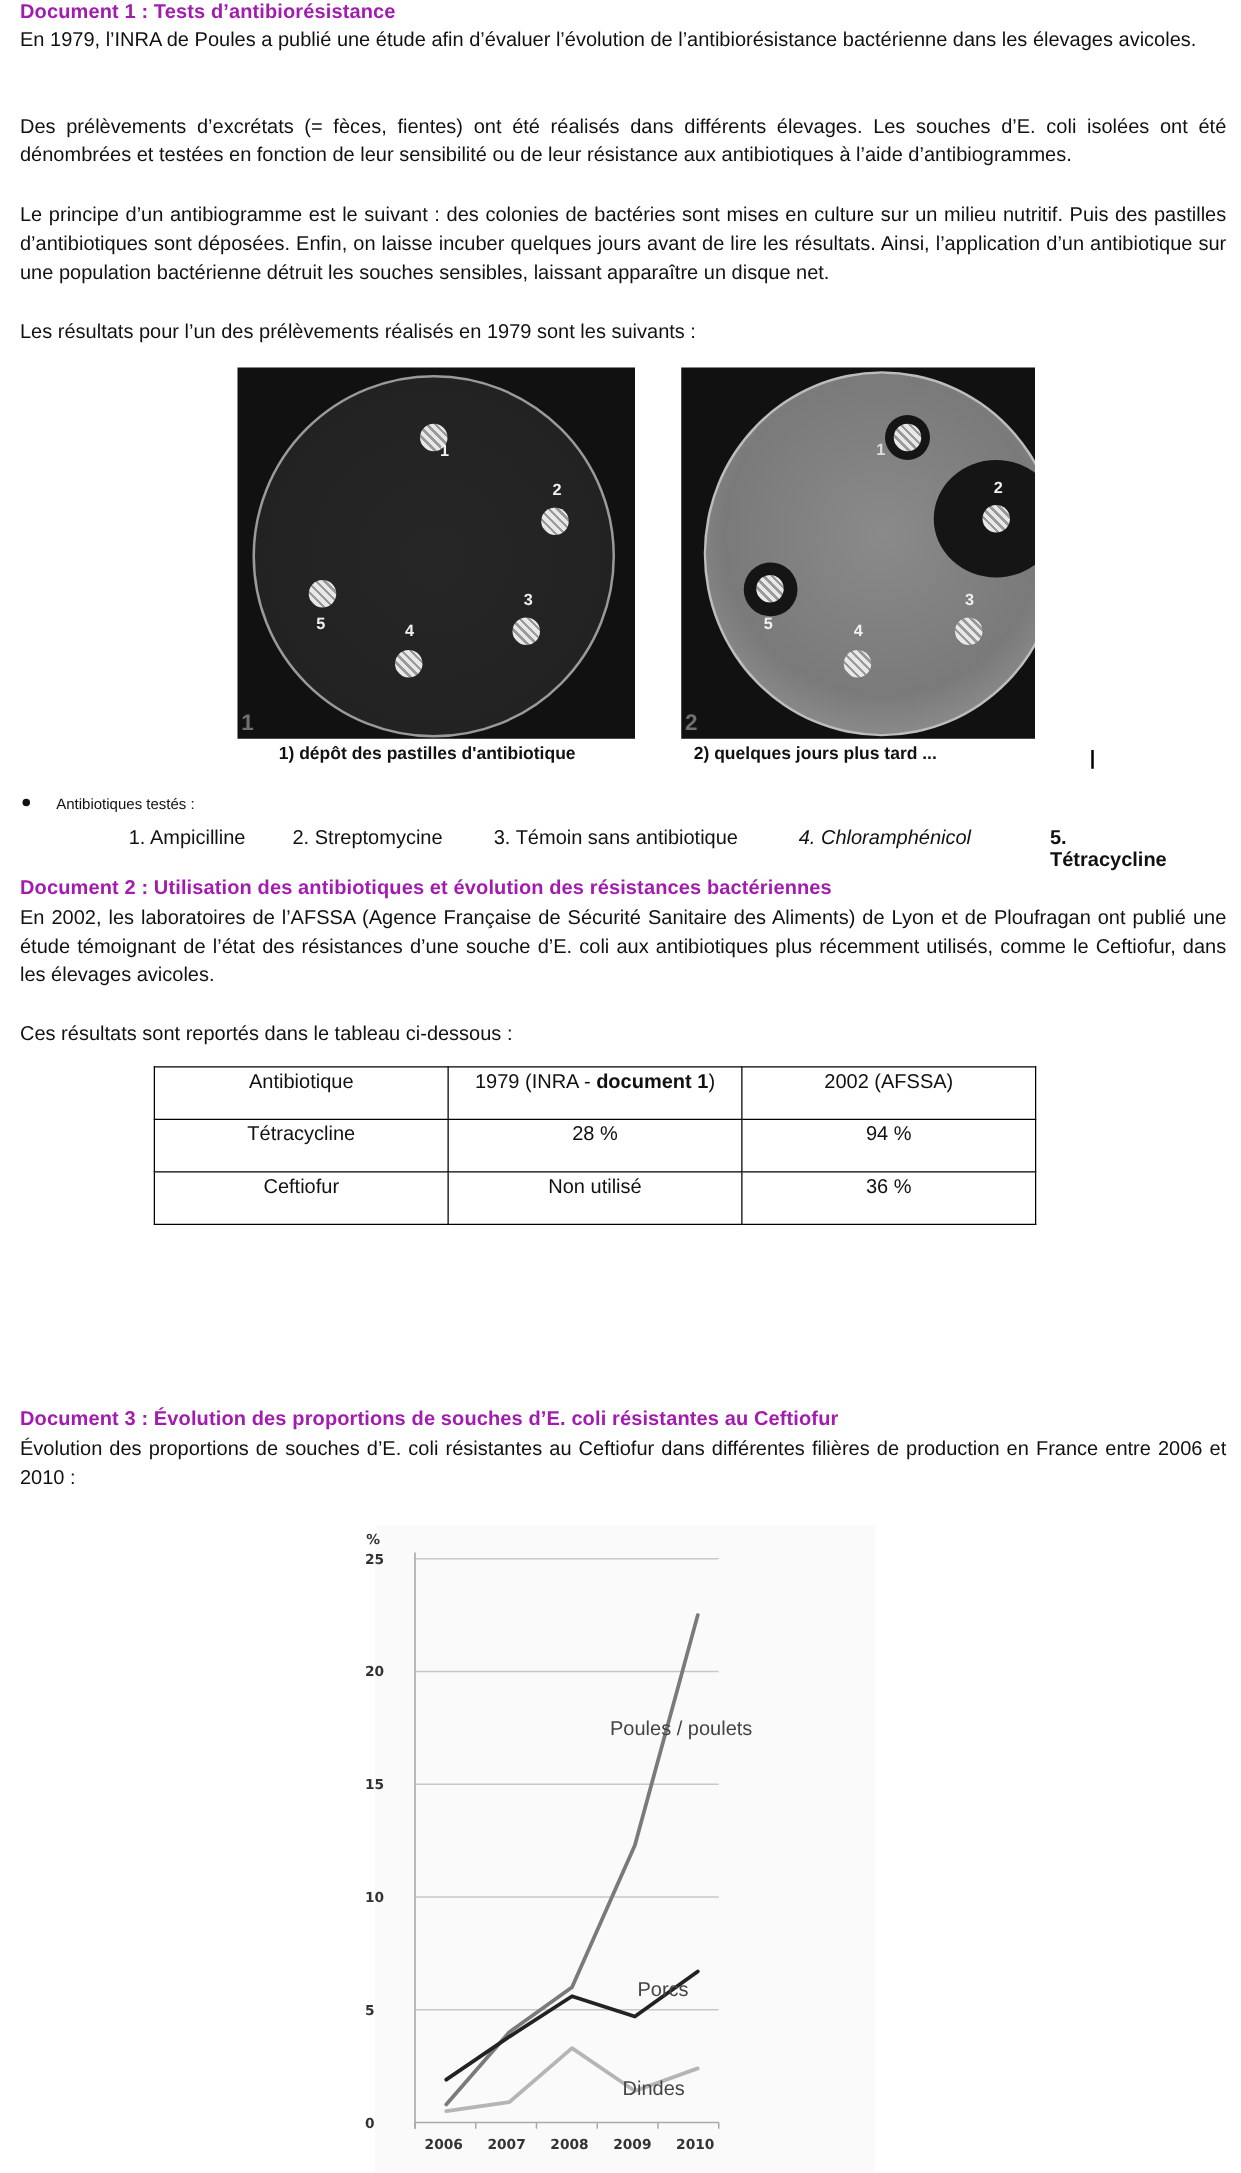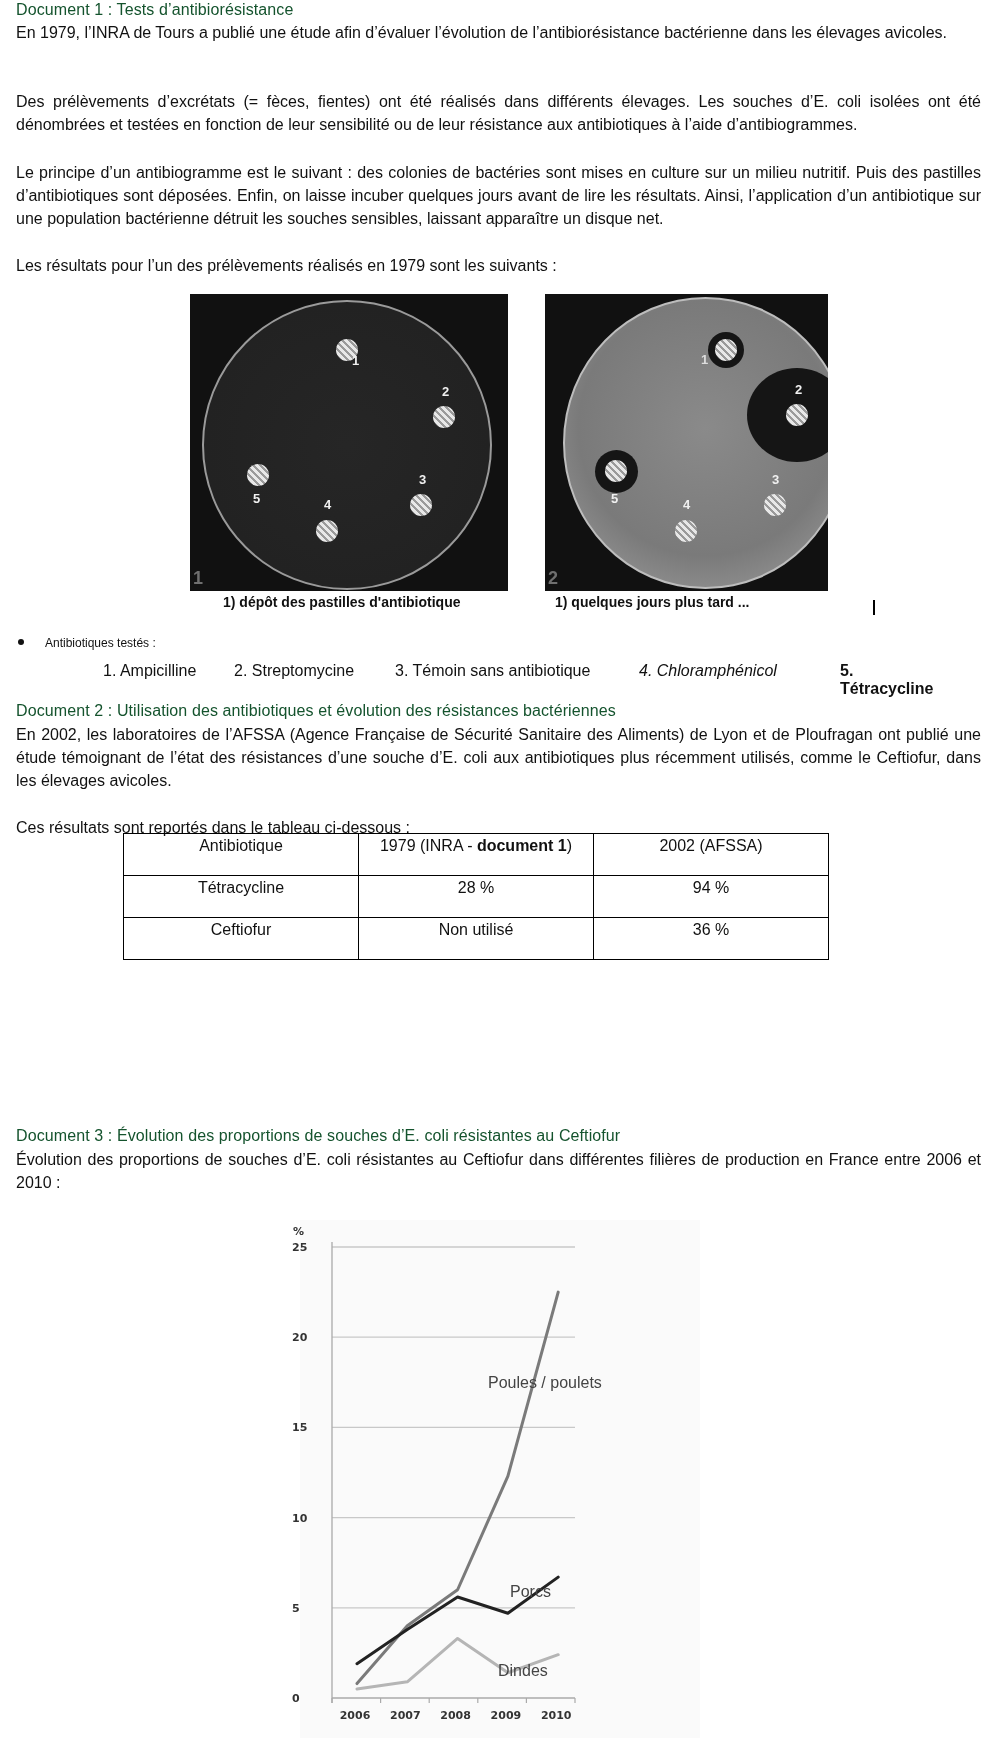--- a/index.html
+++ b/index.html
@@ -1,48 +1,48 @@
 <!DOCTYPE html>
 <html><head>
 <meta charset="utf-8">
 <style>
   * { box-sizing: border-box; margin: 0; padding: 0; }
   html, body { width: 993px; height: 1738px; background: #ffffff; overflow: hidden; }
   body { position: relative; font-family: "Liberation Sans", sans-serif; color: #111; font-size: 16px; }
-  .doc-title { position: absolute; left: 16px; font-weight: normal; color: #14532d; font-size: 16px; letter-spacing: 0.1px; }
+  .doc-title { position: absolute; left: 16px; font-weight: bold; color: #a21caf; font-size: 16px; letter-spacing: 0.1px; }
   .para { position: absolute; left: 16px; width: 965px; line-height: 23px; font-size: 16px; text-align: justify; text-align-last: left; }
   .plates { position: absolute; left: 190px; top: 294px; width: 640px; height: 330px; }
   .plate { position: absolute; top: 0; width: 318px; height: 297px; background: #111; overflow: hidden; }
   .plate1 { left: 0; }
   .plate2 { left: 355px; width: 283px; }
   .dish { position: absolute; border-radius: 50%; }
   .plate1 .dish { left: 12px; top: 6px; width: 290px; height: 290px; background: radial-gradient(circle at 50% 50%, #262626 0%, #222 70%, #333 96%, #bbb 99%, #666 100%); border: 2px solid #9a9a9a; }
   .plate2 .dish { left: 18px; top: 3px; width: 285px; height: 292px; background: radial-gradient(circle at 50% 45%, #8a8a8a 0%, #7a7a7a 60%, #999 90%, #ccc 97%, #888 100%); border: 2px solid #bdbdbd; }
   .disk { position: absolute; width: 22px; height: 22px; border-radius: 50%;
           background: repeating-linear-gradient(45deg, #e8e8e8 0 3px, #9a9a9a 3px 5px); }
   .halo { position: absolute; border-radius: 50%; background: #151515; }
   .dlabel { position: absolute; color: #f0f0f0; font-weight: bold; font-size: 13px; font-family: "Liberation Sans", sans-serif; }
   .platenum { position: absolute; left: 3px; bottom: 2px; color: #6f6f6f; font-size: 18px; font-weight: bold; }
   .caption { position: absolute; top: 300px; font-weight: bold; font-size: 14px; color: #111; }
   .cursor-mark { position: absolute; left: 873px; top: 600px; width: 2px; height: 15px; background: #000; }
   .bullet-line { position: absolute; left: 16px; top: 636px; font-size: 12px; }
   .bullet-line .dot { display: inline-block; width: 6px; height: 6px; border-radius: 50%; background: #111; margin: 0 21px 3px 2px; vertical-align: middle; }
   .ab-list { position: absolute; top: 662px; left: 0; width: 947px; height: 24px; font-size: 16px; }
   .ab-list span { position: absolute; }
-  table.res { position: absolute; left: 123px; top: 833px; width: 706px; border-collapse: collapse; font-size: 16px; }
+  table.res { position: absolute; left: 123px; top: 853px; width: 706px; border-collapse: collapse; font-size: 16px; }
   table.res td { border: 1px solid #000; height: 42px; text-align: center; vertical-align: top; padding-top: 3px; width: 33.33%; }
   .chart-wrap { position: absolute; left: 270px; top: 1220px; width: 440px; height: 518px; }
   .chart-wrap svg { position: absolute; left: 0; top: 0; }
   .chart-bg { position: absolute; left: 30px; top: 0; width: 400px; height: 518px; background: #fafafa; }
 </style>
 </head>
 <body>
 
 <div class="doc-title" style="top:1px;">Document 1 : Tests d’antibiorésistance</div>
-<p class="para" style="top:21px;">En 1979, l’INRA de Tours a publié une étude afin d’évaluer l’évolution de l’antibiorésistance bactérienne dans les élevages avicoles.</p>
+<p class="para" style="top:21px;">En 1979, l’INRA de Poules a publié une étude afin d’évaluer l’évolution de l’antibiorésistance bactérienne dans les élevages avicoles.</p>
 <p class="para" style="top:90px;">Des prélèvements d’excrétats (= fèces, fientes) ont été réalisés dans différents élevages. Les souches d’E. coli isolées ont été dénombrées et testées en fonction de leur sensibilité ou de leur résistance aux antibiotiques à l’aide d’antibiogrammes.</p>
 <p class="para" style="top:161px;">Le principe d’un antibiogramme est le suivant : des colonies de bactéries sont mises en culture sur un milieu nutritif. Puis des pastilles d’antibiotiques sont déposées. Enfin, on laisse incuber quelques jours avant de lire les résultats. Ainsi, l’application d’un antibiotique sur une population bactérienne détruit les souches sensibles, laissant apparaître un disque net.</p>
 <p class="para" style="top:254px;">Les résultats pour l’un des prélèvements réalisés en 1979 sont les suivants :</p>
 
 <div class="plates">
 
   <div class="plate plate1">
     <div class="dish"></div>
     <div class="disk" style="left:146px;top:45px;"></div>
     <div class="dlabel" style="left:162px;top:59px;">1</div>
@@ -68,21 +68,21 @@
     <div class="dlabel" style="left:250px;top:88px;">2</div>
     <div class="disk" style="left:219px;top:200px;"></div>
     <div class="dlabel" style="left:227px;top:178px;">3</div>
     <div class="disk" style="left:130px;top:226px;"></div>
     <div class="dlabel" style="left:138px;top:203px;">4</div>
     <div class="halo" style="left:50px;top:156px;width:43px;height:43px;"></div>
     <div class="disk" style="left:60px;top:166px;"></div>
     <div class="dlabel" style="left:66px;top:197px;">5</div>
     <div class="platenum">2</div>
   </div>
-  <div class="caption" style="left:365px;">1) quelques jours plus tard ...</div>
+  <div class="caption" style="left:365px;">2) quelques jours plus tard ...</div>
 </div>
 <div class="cursor-mark"></div>
 
 <div class="bullet-line">
   <span class="dot"></span><span>Antibiotiques testés :</span>
 </div>
 <div class="ab-list">
   <span style="left:103px;top:0;">1. Ampicilline</span>
   <span style="left:234px;top:0;">2. Streptomycine</span>
   <span style="left:395px;top:0;">3. Témoin sans antibiotique</span>

